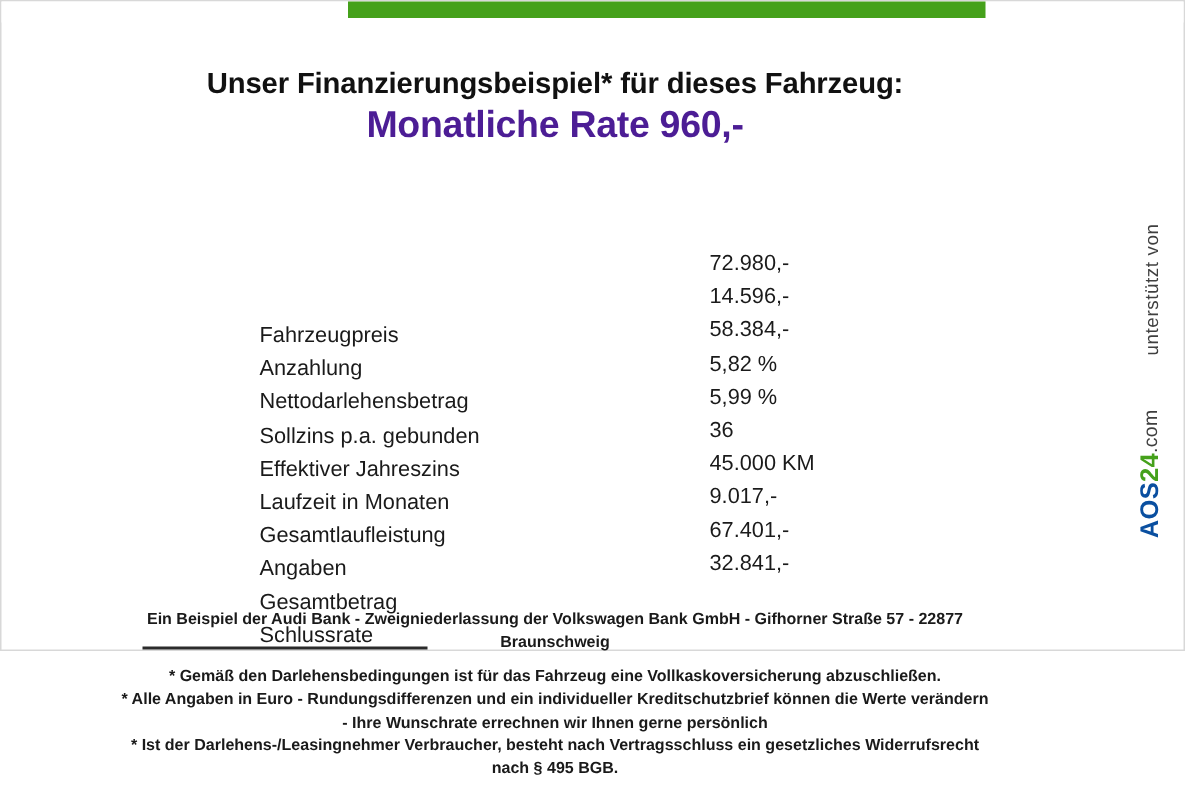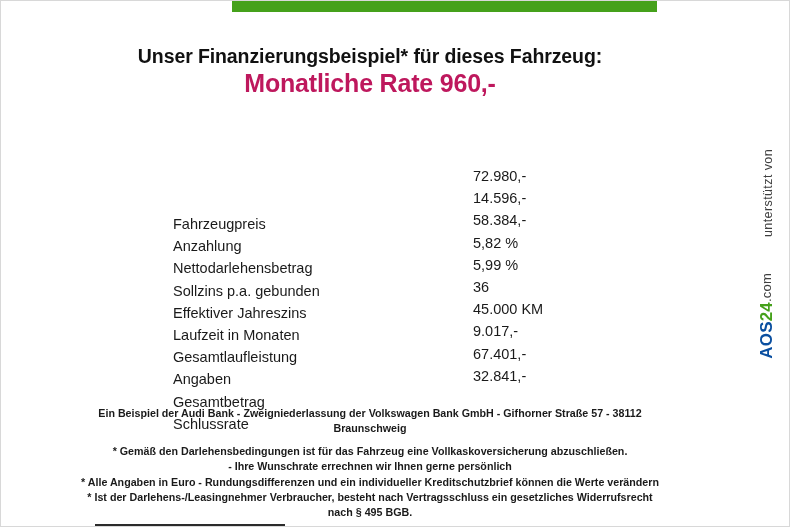--- a/index.html
+++ b/index.html
@@ -11,21 +11,21 @@
     height: 527px;
     background: #ffffff;
     font-family: "Liberation Sans", sans-serif;
     color: #1a1a1a;
     overflow: hidden;
     position: relative;
   }
   .page {
     position: relative;
     width: 790px;
-    height: 527px;
+    height: 434px;
     box-sizing: border-box;
     border: 1px solid #d8d8d8;
   }
   
   .top-bar {
     position: absolute;
     top: 0;
     left: 0;
     width: 100%;
     height: 14px;
@@ -53,21 +53,21 @@
   }
   .subheadline {
     position: absolute;
     top: 68px;
     left: 0;
     width: 738px;
     text-align: center;
     font-size: 25px;
     font-weight: bold;
     letter-spacing: -0.2px;
-    color: #be185d;
+    color: #4c1d95;
   }
   
   .table {
     position: absolute;
     top: 164px;
     left: 172px;
     font-size: 14.5px;
     line-height: 22.2px;
     color: #1a1a1a;
   }
@@ -201,25 +201,25 @@
       <div class="cell-label">Gesamtbetrag</div>
       <div class="cell-value">67.401,-</div>
     </div>
     <div class="row">
       <div class="cell-label">Schlussrate</div>
       <div class="cell-value">32.841,-</div>
     </div>
   </div>
 
   <div class="legal">
-    <p>Ein Beispiel der Audi Bank - Zweigniederlassung der Volkswagen Bank GmbH - Gifhorner Straße 57 - 38112</p>
+    <p>Ein Beispiel der Audi Bank - Zweigniederlassung der Volkswagen Bank GmbH - Gifhorner Straße 57 - 22877</p>
     <p>Braunschweig</p>
     <p class="spaced">* Gemäß den Darlehensbedingungen ist für das Fahrzeug eine Vollkaskoversicherung abzuschließen.</p>
+    <p>* Alle Angaben in Euro - Rundungsdifferenzen und ein individueller Kreditschutzbrief können die Werte verändern</p>
     <p>- Ihre Wunschrate errechnen wir Ihnen gerne persönlich</p>
-    <p>* Alle Angaben in Euro - Rundungsdifferenzen und ein individueller Kreditschutzbrief können die Werte verändern</p>
     <p>* Ist der Darlehens-/Leasingnehmer Verbraucher, besteht nach Vertragsschluss ein gesetzliches Widerrufsrecht</p>
     <p>nach § 495 BGB.</p>
   </div>
 
   <div class="brand-rail">
     <div class="brand-vertical">unterstützt von</div>
     <div class="brand-logo">
       <span class="aos">AOS</span><span class="num">24</span><span class="dom">.com</span>
     </div>
   </div>

